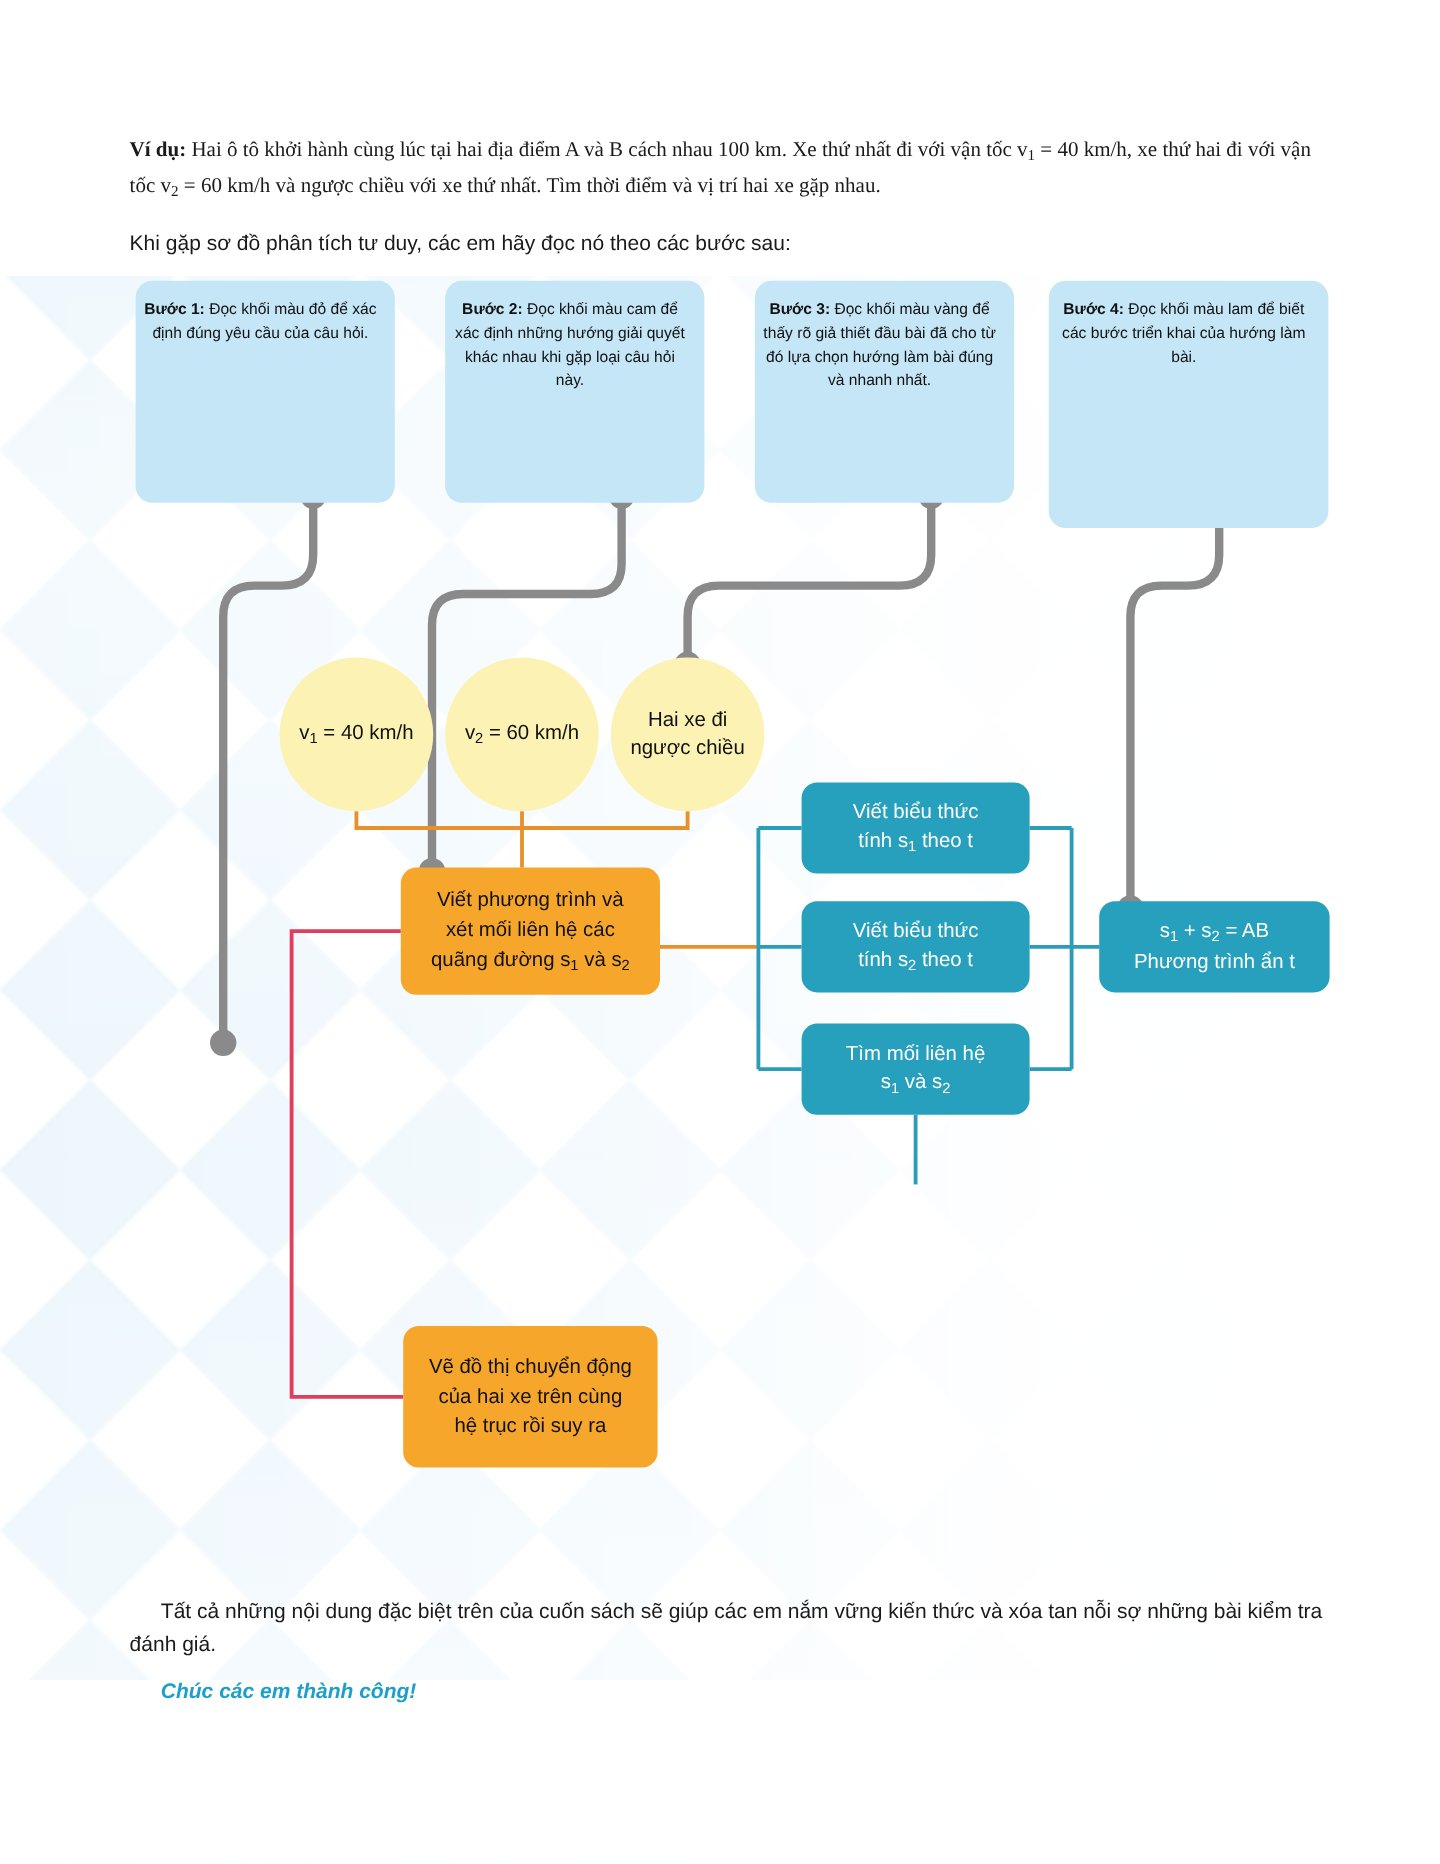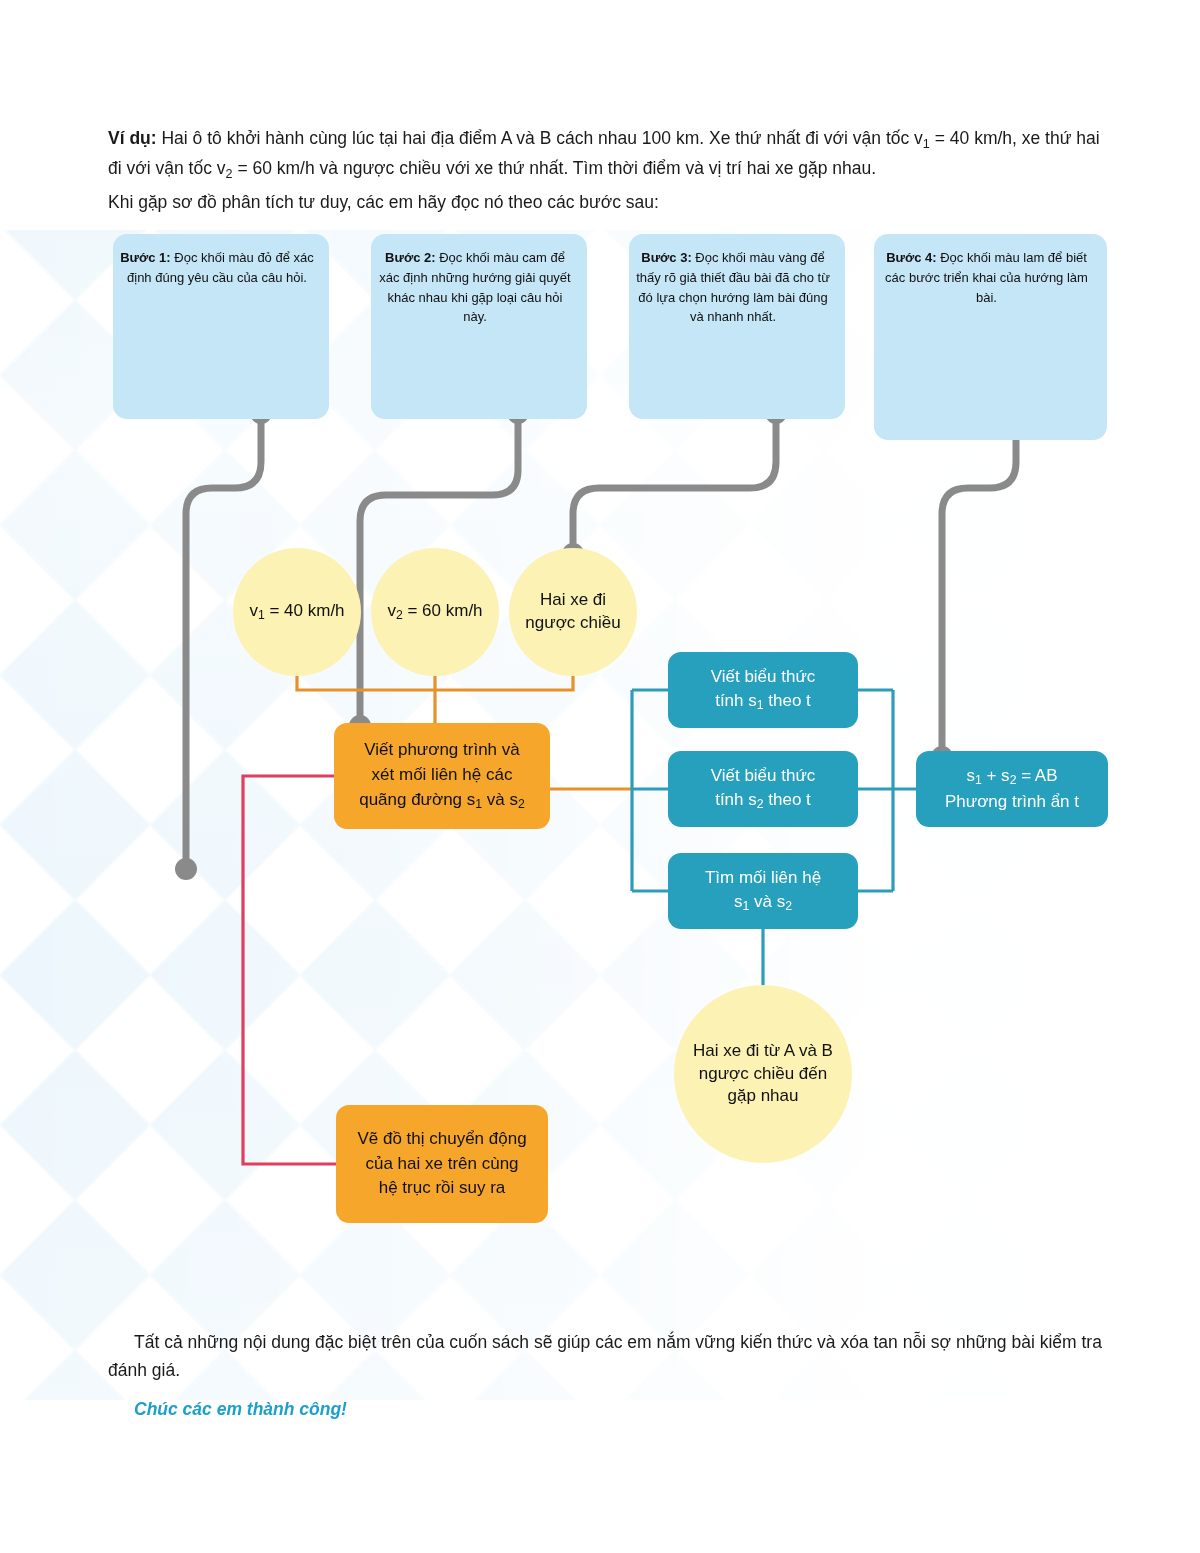--- a/index.html
+++ b/index.html
@@ -25,21 +25,21 @@
   }
 
   
   .prose {
     position: absolute;
     z-index: 5;
     color: #1a1a1a;
     font-size: 17.5px;
     line-height: 1.62;
   }
-  #intro-block { left: 108px; top: 124px; width: 1000px; }
+  #intro-block { left: 108px; top: 110px; width: 1000px; font-family: Liberation Serif, serif; }
   #intro-note  { left: 108px; top: 188px; width: 1000px; }
   #outro-block { left: 108px; top: 1286px; width: 1000px; }
   .prose b { font-weight: bold; }
   .indent { text-indent: 26px; margin-top: 42px; }
   #closing-line {
     color: #1B9FCB;
     font-weight: bold;
     font-style: italic;
     font-size: 17.5px;
     margin-top: 10px;
@@ -242,23 +242,20 @@
 
   <div class="yc" id="yellow-v1">
     <span>v<sub>1</sub> = 40 km/h</span>
   </div>
   <div class="yc" id="yellow-v2">
     <span>v<sub>2</sub> = 60 km/h</span>
   </div>
   <div class="yc" id="yellow-dir">
     <span>Hai xe đi<br>ngược chiều</span>
   </div>
-  <div class="yc" id="yellow-meet">
-    <span>Hai xe đi từ A và B<br>ngược chiều đến<br>gặp nhau</span>
-  </div>
 
 
   <div class="ob" id="orange-eq">
     <span>Viết phương trình và<br>xét mối liên hệ các<br>quãng đường s<sub>1</sub> và s<sub>2</sub></span>
   </div>
   <div class="ob" id="orange-plot">
     <span>Vẽ đồ thị chuyển động<br>của hai xe trên cùng<br>hệ trục rồi suy ra</span>
   </div>
 
   <div class="tb" id="teal-s1">

